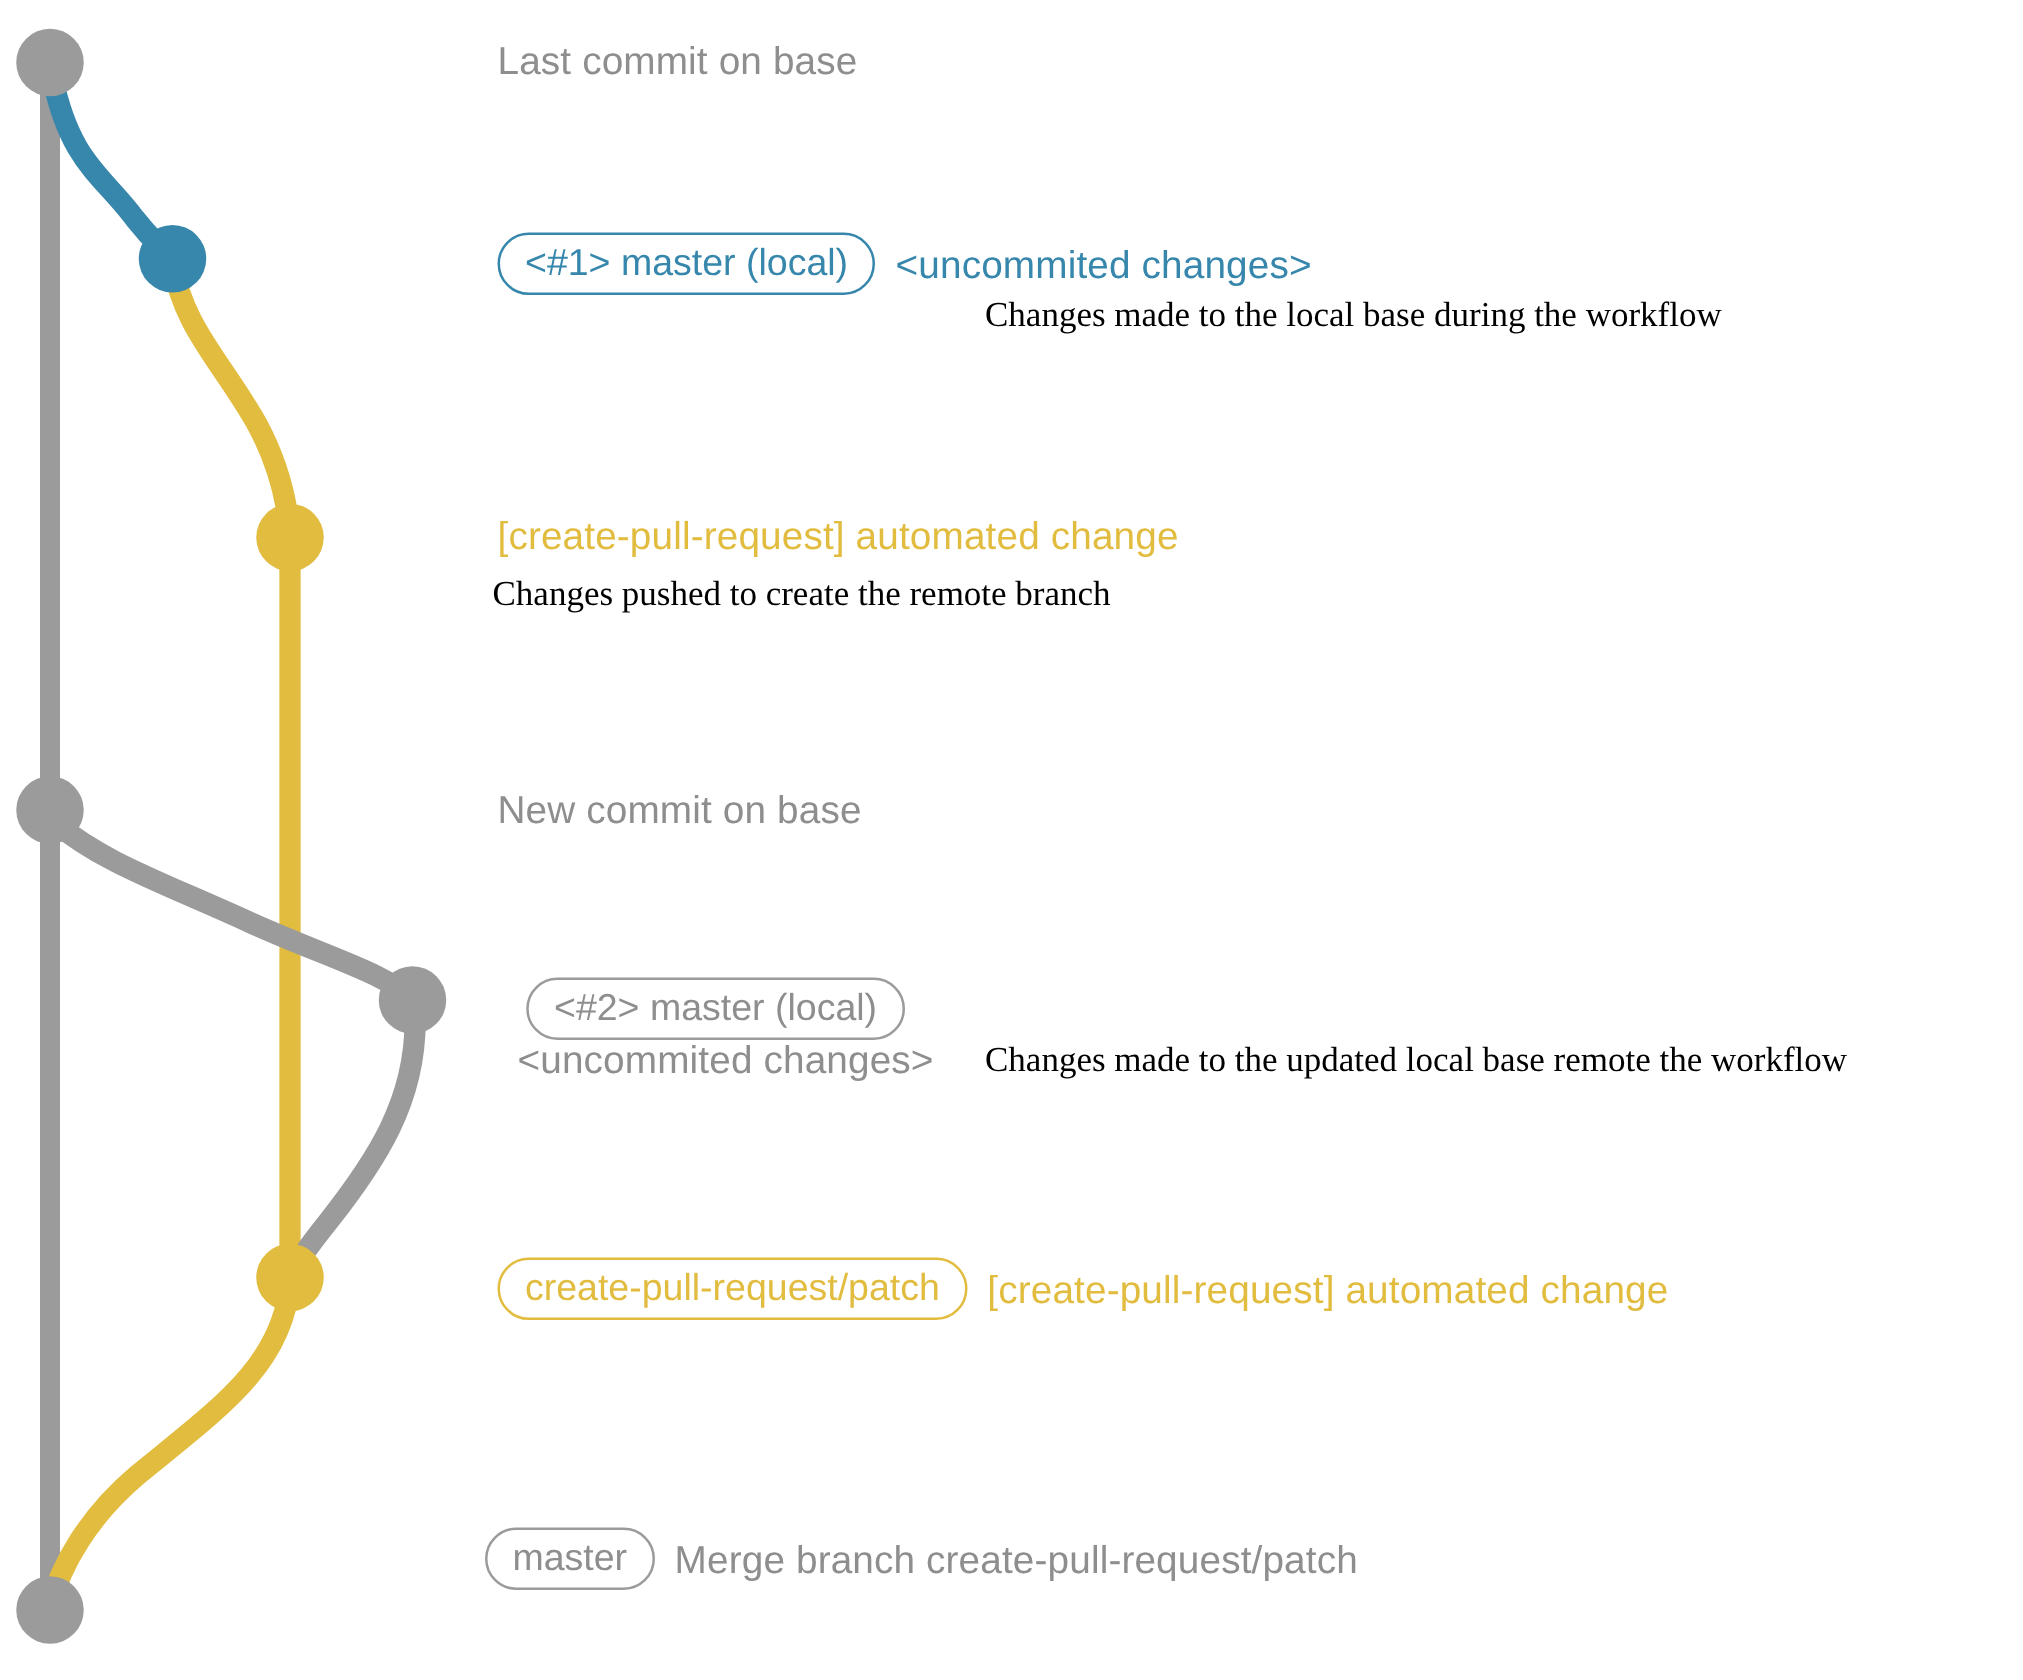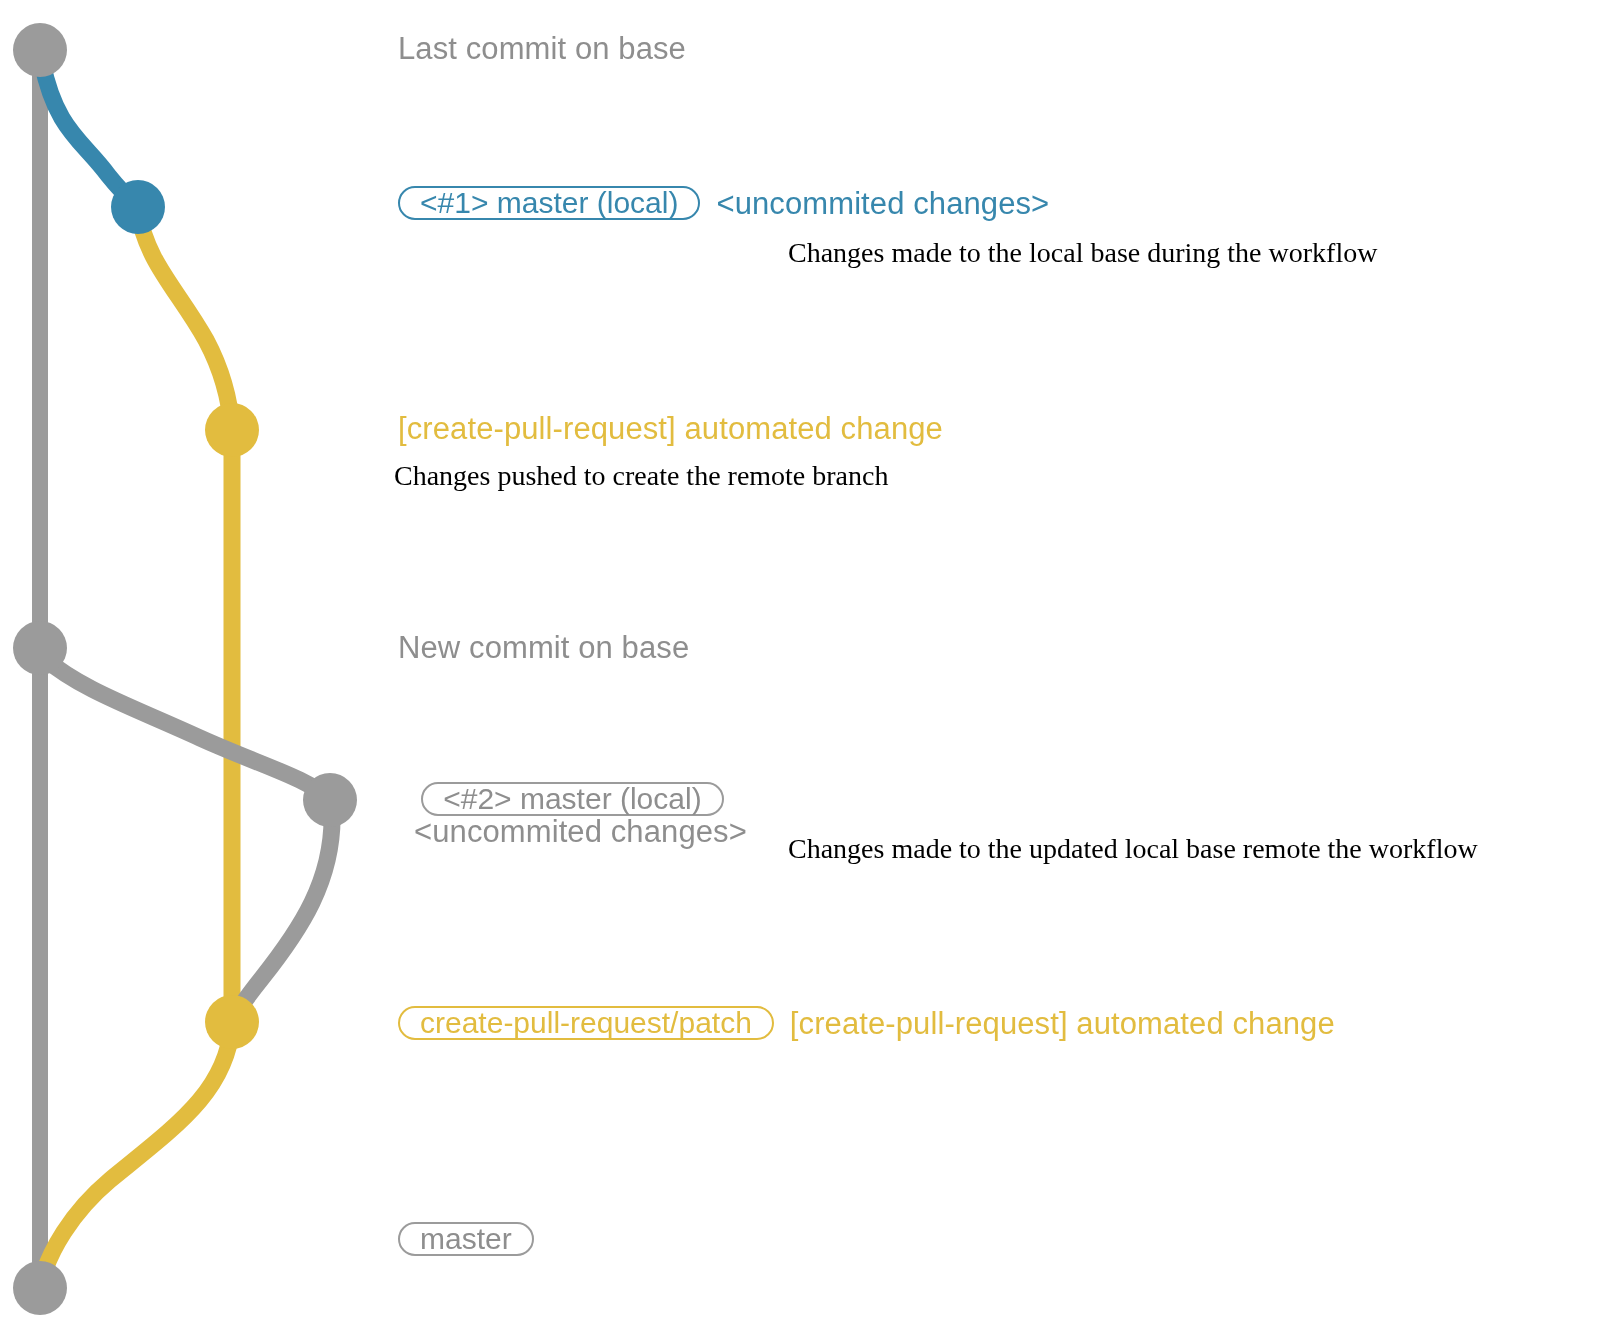--- a/index.html
+++ b/index.html
@@ -38,21 +38,21 @@
     display: flex;
     align-items: center;
     white-space: nowrap;
   }
 
   .badge {
     display: inline-flex;
     align-items: center;
     justify-content: center;
     box-sizing: border-box;
-    height: 34px;
+    height: 50px;
     padding: 0 20px;
     border: 2px solid #4291b5;
     border-radius: 26px;
     font-size: 30px;
     line-height: 1;
     color: #4291b5;
     background: #ffffff;
   }
   .badge.gray   { border-color: #9b9b9b; color: #8e8e8e; }
   .badge.yellow { border-color: #e2bc3f; color: #e2bc3f; }
@@ -82,21 +82,21 @@
   #row-last-commit       { left: 398px; top: 33px; }
   #row-local-1           { left: 398px; top: 186px; }
   #note-local-1          { left: 788px; top: 239px; }
   #row-automated-1       { left: 398px; top: 413px; }
   #note-automated-1      { left: 394px; top: 462px; }
   #row-new-commit        { left: 398px; top: 632px; }
   #row-local-2           { left: 398px; top: 782px; flex-direction: column; }
   #note-local-2          { left: 788px; top: 835px; }
   #row-automated-2       { left: 398px; top: 1006px; }
   #note-automated-2      { left: 879px; top: 1058px; }
-  #row-merge             { left: 398px; top: 1222px; }
+  #row-merge             { left: 388px; top: 1222px; }
 </style>
 </head>
 <body>
 
 <svg id="graph-canvas" viewBox="0 0 1618 1344" width="1618" height="1344" xmlns="http://www.w3.org/2000/svg">
 
   <path d="M 40 50 L 40 1288" fill="none" stroke="#9b9b9b" stroke-width="16" stroke-linecap="butt"></path>
 
   <path d="M 42 62 C 56 130, 82 140, 108 175 C 120 190, 128 198, 138 207" fill="none" stroke="#3787ad" stroke-width="17" stroke-linecap="round"></path>
 
@@ -146,15 +146,16 @@
   </div>
   <div class="note" id="note-local-2">Changes made to the updated local base remote the workflow</div>
 
   <div class="row" id="row-automated-2">
     <span class="badge yellow">create-pull-request/patch</span>
     <span class="commit-msg yellow with-badge">[create-pull-request] automated change</span>
   </div>
 
   <div class="row" id="row-merge">
     <span class="badge gray">master</span>
+    <span class="commit-msg gray with-badge">Merge branch create-pull-request/patch</span>
   </div>
 
 </div>
 
 </body></html>

